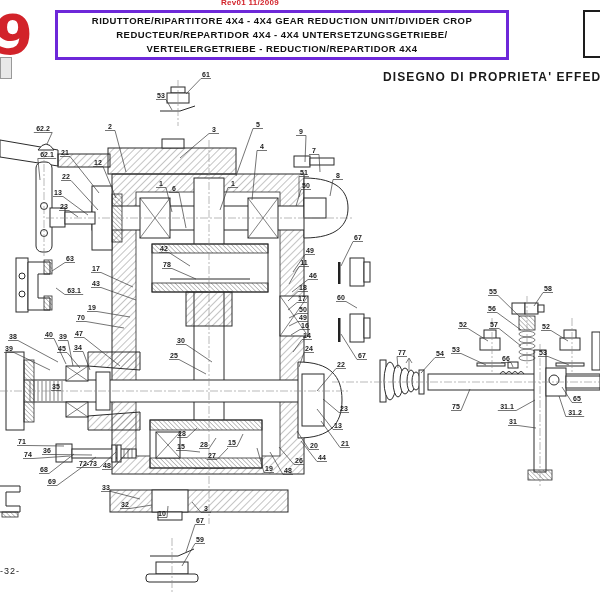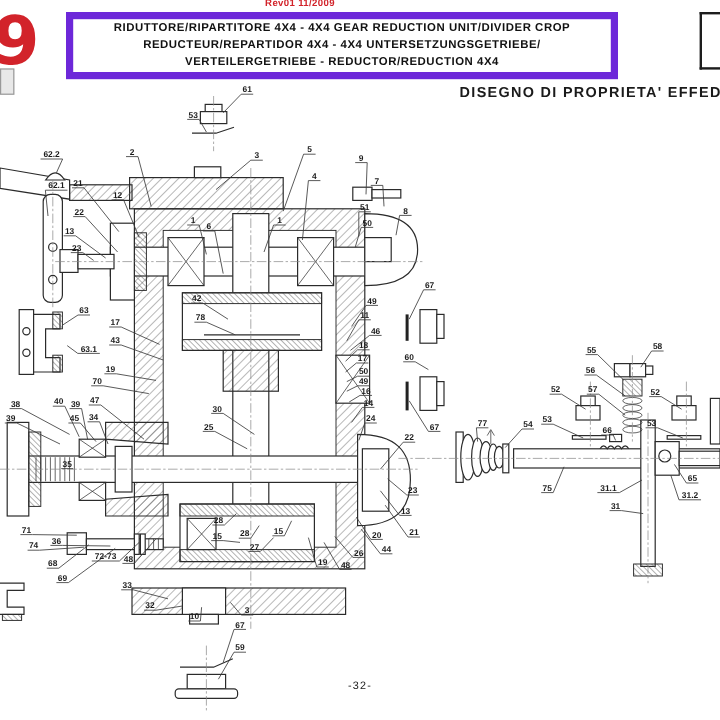--- a/index.html
+++ b/index.html
@@ -2,32 +2,32 @@
 <html><head>
 <meta charset="utf-8">
 <style>
   html,body{margin:0;padding:0;background:#888;}
   #page{position:relative;width:600px;height:600px;background:#ffffff;overflow:hidden;
         font-family:"Liberation Sans",sans-serif;}
   
   #rev{position:absolute;left:0;top:-2px;width:500px;text-align:center;
        font-size:8px;font-weight:bold;color:#d2232a;letter-spacing:.3px;}
   #title-box{position:absolute;left:55px;top:10px;width:448px;height:44px;
-       border:6px solid #6d28d9;display:flex;flex-direction:column;justify-content:center;
+       border:3px solid #6d28d9;display:flex;flex-direction:column;justify-content:center;
        text-align:center;font-weight:bold;font-size:9.5px;line-height:1.45;
        letter-spacing:.45px;color:#111;}
   #partial-box{position:absolute;left:583px;top:10px;width:17px;height:44px;
        border:2px solid #1d1d1d;border-right:none;}
   #logo{position:absolute;left:-6px;top:2px;font-size:56px;font-weight:bold;
        color:#d2232a;font-family:"DejaVu Sans",sans-serif;}
   #logo-doc{position:absolute;left:0;top:57px;width:10px;height:20px;
        border:1px solid #999;background:#e8e8e8;}
   #ownership{position:absolute;left:383px;top:70px;font-size:12px;font-weight:600;
        letter-spacing:1.1px;color:#1a1a1a;white-space:nowrap;}
-  #page-num{position:absolute;left:0;top:566px;width:600px;text-align:center;
+  #page-num{position:absolute;left:0;top:566px;width:600px;
        font-size:9px;color:#222;letter-spacing:1px;}
   
   #drawing{position:absolute;left:0;top:0;}
   .p{fill:#fff;stroke:#2b2b2b;stroke-width:1;}
   .ph{fill:url(#h1);stroke:#2b2b2b;stroke-width:1;}
   .ph2{fill:url(#h2);stroke:#2b2b2b;stroke-width:.8;}
   .ln{stroke:#2b2b2b;stroke-width:1;fill:none;}
   .thin{stroke:#2b2b2b;stroke-width:.6;fill:none;}
   .cl{stroke:#8a8a8a;stroke-width:.6;stroke-dasharray:8 2 2 2;fill:none;}
   .leader{stroke:#3a3a3a;stroke-width:.7;}
@@ -511,20 +511,20 @@
   </svg>
 
   <div id="rev">Rev01 11/2009</div>
 
   <div id="logo">9</div>
   <div id="logo-doc"></div>
 
   <div id="title-box">
     <div>RIDUTTORE/RIPARTITORE 4X4 - 4X4 GEAR REDUCTION UNIT/DIVIDER CROP</div>
     <div>REDUCTEUR/REPARTIDOR 4X4 - 4X4 UNTERSETZUNGSGETRIEBE/</div>
-    <div>VERTEILERGETRIEBE - REDUCTOR/REDUCTION 4X4</div>
+    <div>VERTEILERGETRIEBE - REDUCTION/REPARTIDOR 4X4</div>
   </div>
   <div id="partial-box"></div>
 
   <div id="ownership">DISEGNO DI PROPRIETA' EFFEDI</div>
 
   <div id="page-num">-32-</div>
 </div>
 
 </body></html>

